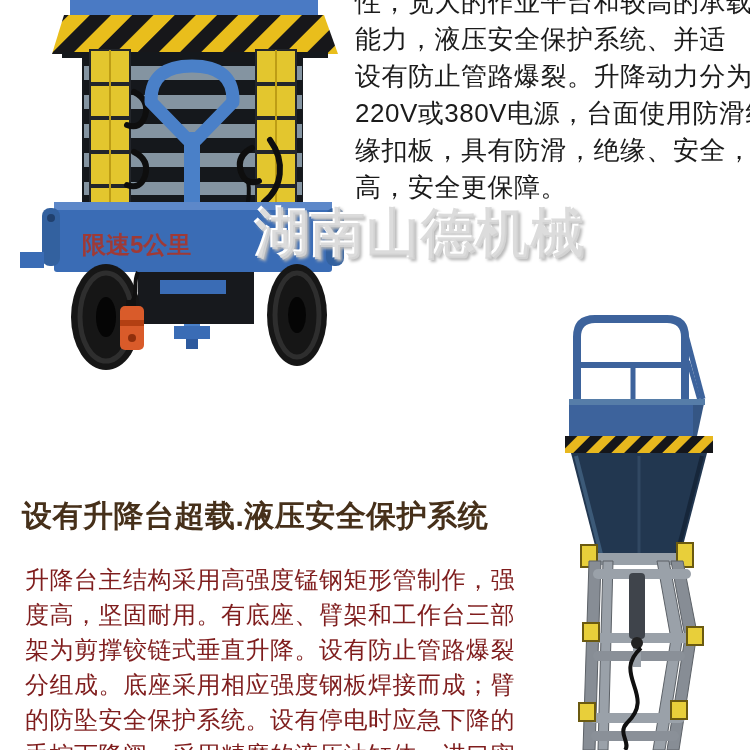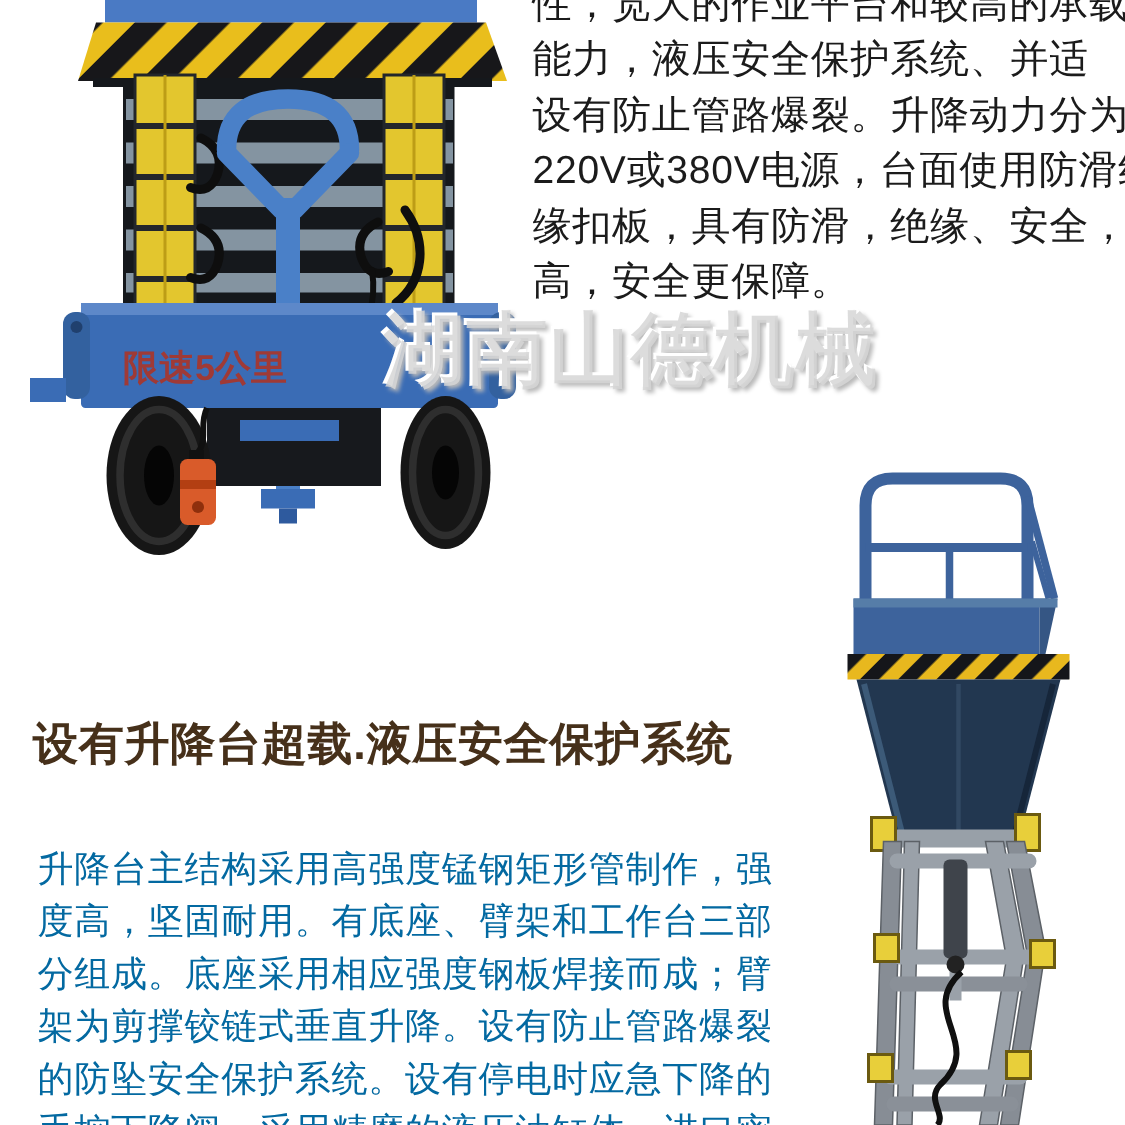--- a/index.html
+++ b/index.html
@@ -22,30 +22,30 @@
   
   .watermark {
     position:absolute; left:256px; top:198px; z-index:2;
     font-size:54px; font-weight:bold; white-space:nowrap;
     color:rgba(214,214,214,0.85);
     text-shadow:-2px -2px 0 #ffffff, 2px 2px 3px #b9b9b9;
     letter-spacing:1px;
   }
   
   .section-heading {
-    position:absolute; left:22px; top:476px; z-index:3;
+    position:absolute; left:22px; top:496px; z-index:3;
     font-size:30px; font-weight:bold; color:#46301a; white-space:nowrap;
     letter-spacing:0.5px;
   }
   
   .bottom-paragraph {
     position:absolute; left:25px; top:562px; width:500px; z-index:3;
   }
   .bottom-paragraph .line {
-    font-size:24px; line-height:35px; color:#0369a1; white-space:nowrap;
+    font-size:24px; line-height:35px; color:#7f1d1d; white-space:nowrap;
     letter-spacing:0.5px;
   }
 </style>
 </head>
 <body>
 
 <div class="canvas">
 
   <div class="photo-left">
     <svg viewBox="0 0 345 378" xmlns="http://www.w3.org/2000/svg">
@@ -210,19 +210,19 @@
     <div class="line">220V或380V电源，台面使用防滑绝</div>
     <div class="line">缘扣板，具有防滑，绝缘、安全，</div>
     <div class="line">高，安全更保障。</div>
   </div>
 
   <div class="section-heading">设有升降台超载.液压安全保护系统</div>
 
   <div class="bottom-paragraph">
     <div class="line">升降台主结构采用高强度锰钢矩形管制作，强</div>
     <div class="line">度高，坚固耐用。有底座、臂架和工作台三部</div>
+    <div class="line">架为剪撑铰链式垂直升降。设有防止管路爆裂</div>
     <div class="line">分组成。底座采用相应强度钢板焊接而成；臂</div>
-    <div class="line">架为剪撑铰链式垂直升降。设有防止管路爆裂</div>
     <div class="line">的防坠安全保护系统。设有停电时应急下降的</div>
     <div class="line">手控下降阀，采用精磨的液压油缸体，进口密</div>
   </div>
 
 </div>
 
 </body></html>

